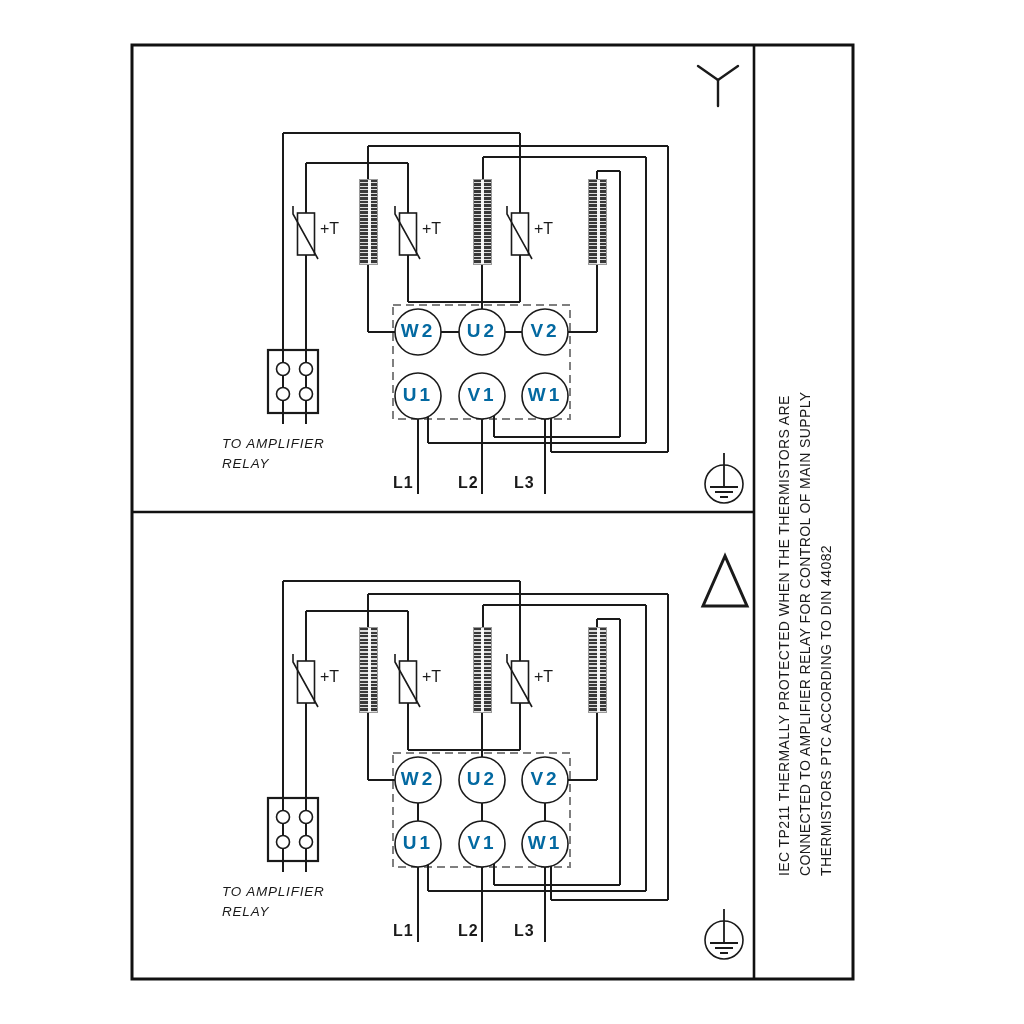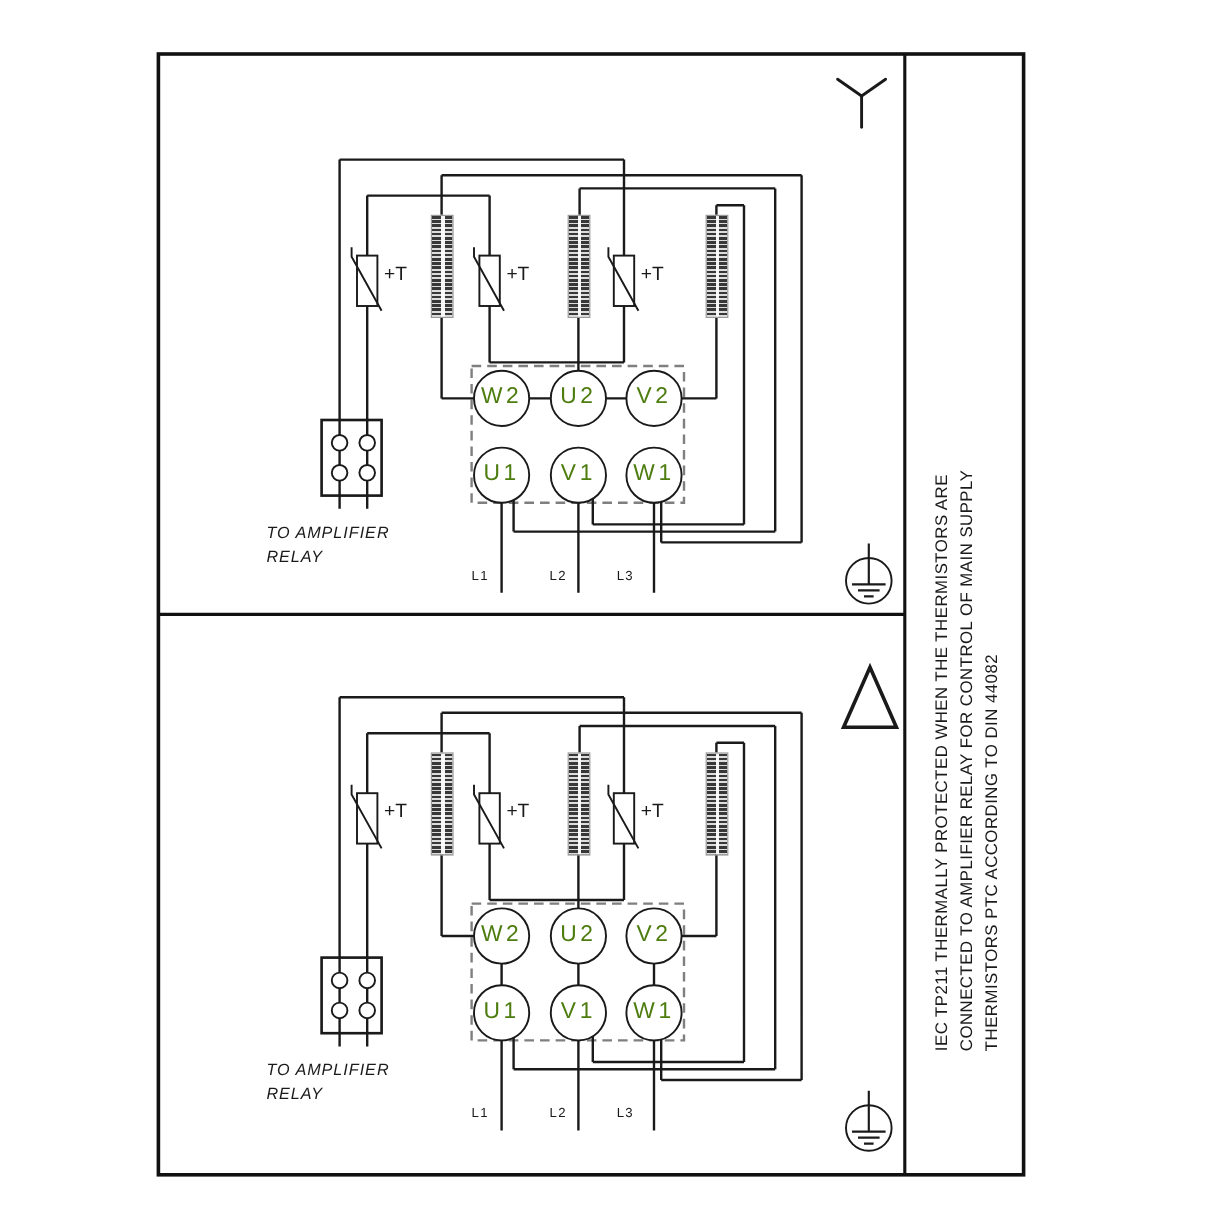--- a/index.html
+++ b/index.html
@@ -4,23 +4,23 @@
 <style>
   html,body{margin:0;padding:0;background:#ffffff;}
   .stage{
     position:relative;width:1024px;height:1024px;background:#ffffff;overflow:hidden;
     font-family:"Liberation Sans","DejaVu Sans",sans-serif;color:#1a1a1a;
   }
   .stage svg{position:absolute;left:0;top:0;}
   .lbl{position:absolute;white-space:nowrap;color:#1a1a1a;}
   .term-label{
     font-size:19px;letter-spacing:3px;transform:translate(-50%,-54%);
-    font-weight:400;color:#4d7c0f;
-  }
-  .phase-label{font-size:11px;font-weight:400;letter-spacing:1px;}
+    font-weight:700;color:#0369a1;
+  }
+  .phase-label{font-size:16px;font-weight:700;letter-spacing:1px;}
   .pt-label{font-size:16px;font-weight:400;}
   .relay-caption{font-size:13.5px;letter-spacing:0.8px;font-weight:400;font-style:italic;}
   .coil{
     position:absolute;width:19px;height:86px;box-sizing:border-box;
     border:1px solid #9a9a9a;
     background:
       linear-gradient(90deg, rgba(255,255,255,0) 0 7.5px, rgba(255,255,255,0.95) 7.5px 10.5px, rgba(255,255,255,0) 10.5px),
       repeating-linear-gradient(to bottom, #383838 0 2.1px, #dddddd 2.1px 3.5px);
   }
   .sidebar-note{

